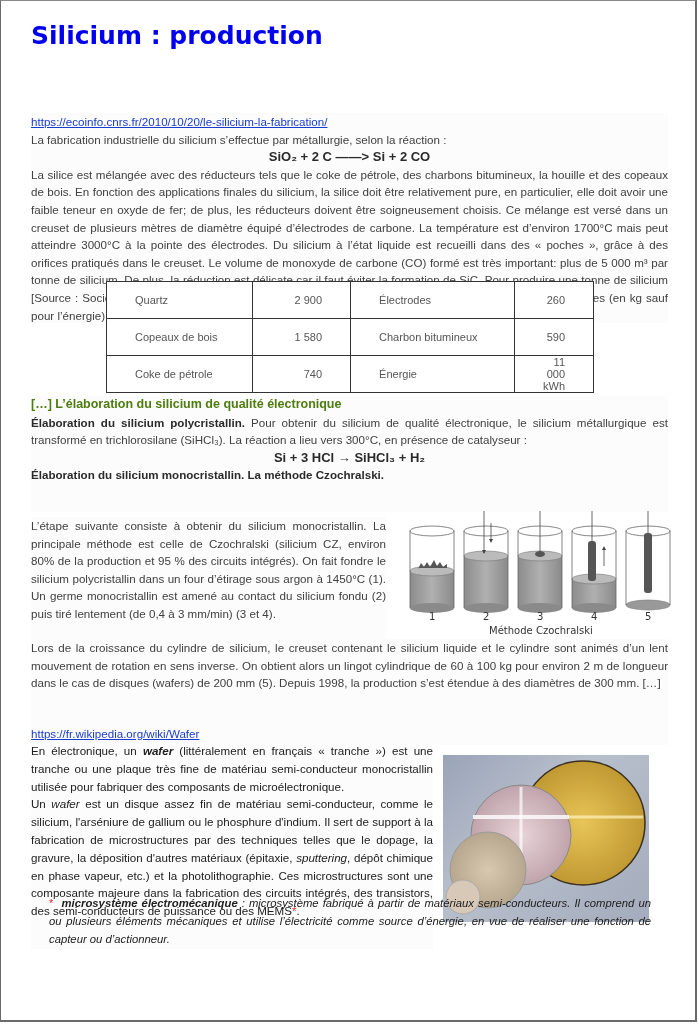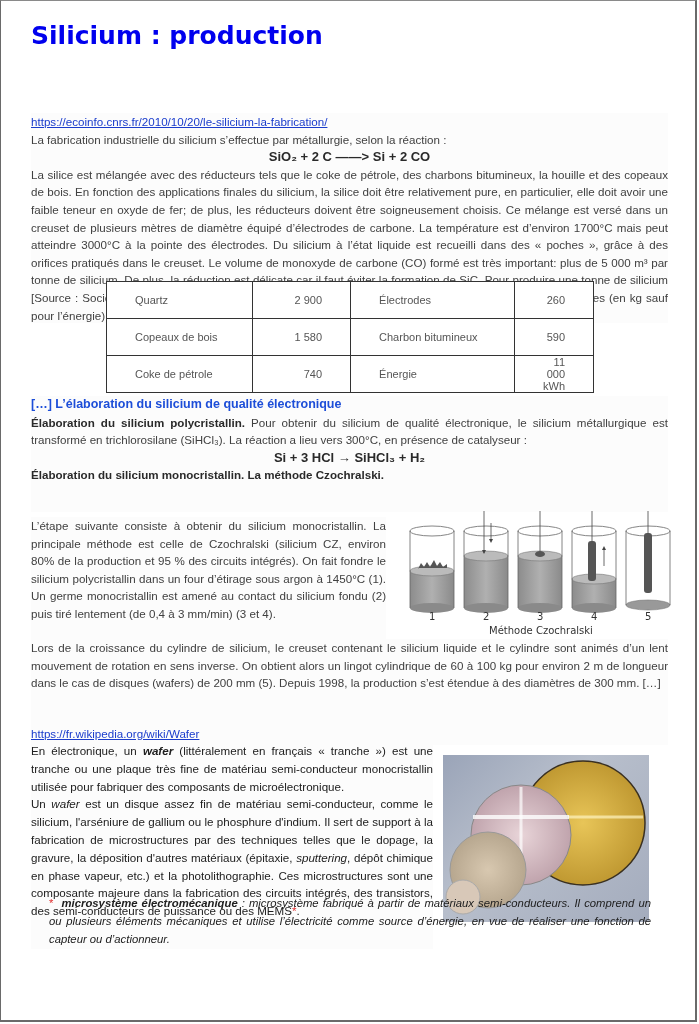--- a/index.html
+++ b/index.html
@@ -23,21 +23,21 @@
   .link { color: #1a3ccc; text-decoration: underline; cursor: pointer; }
   .center { text-align: center; font-weight: bold; color: #2a2a2a; font-size: 13px; }
   .justify { text-align: justify; }
   .bold { font-weight: bold; color: #2a2a2a; }
   table.cons {
     position: absolute; left: 105px; top: 280px; width: 488px;
     border-collapse: collapse; font-size: 11px; color: #555; background: #fff;
   }
   table.cons td { border: 1px solid #333; height: 36px; padding: 0 28px; }
   table.cons td.num { text-align: right; }
-  .heading2 { font-weight: bold; font-size: 12.5px; color: #1d4ed8; }
+  .heading2 { font-weight: bold; font-size: 12.5px; color: #4d7c0f; }
   .figure {
     position: absolute; left: 395px; top: 510px; width: 290px; height: 128px;
   }
   .fig-caption { position: absolute; left: 0; width: 100%; top: 114px; text-align: center; font-size: 10px; color: #333; font-family: "DejaVu Sans", sans-serif; }
   .wafer-img {
     position: absolute; left: 442px; top: 754px; width: 206px; height: 167px;
     background: linear-gradient(135deg, #9aa4b8 0%, #b8bfcc 40%, #a4acbd 100%);
   }
   .footnote {
     position: absolute; left: 48px; top: 893px; width: 602px;

